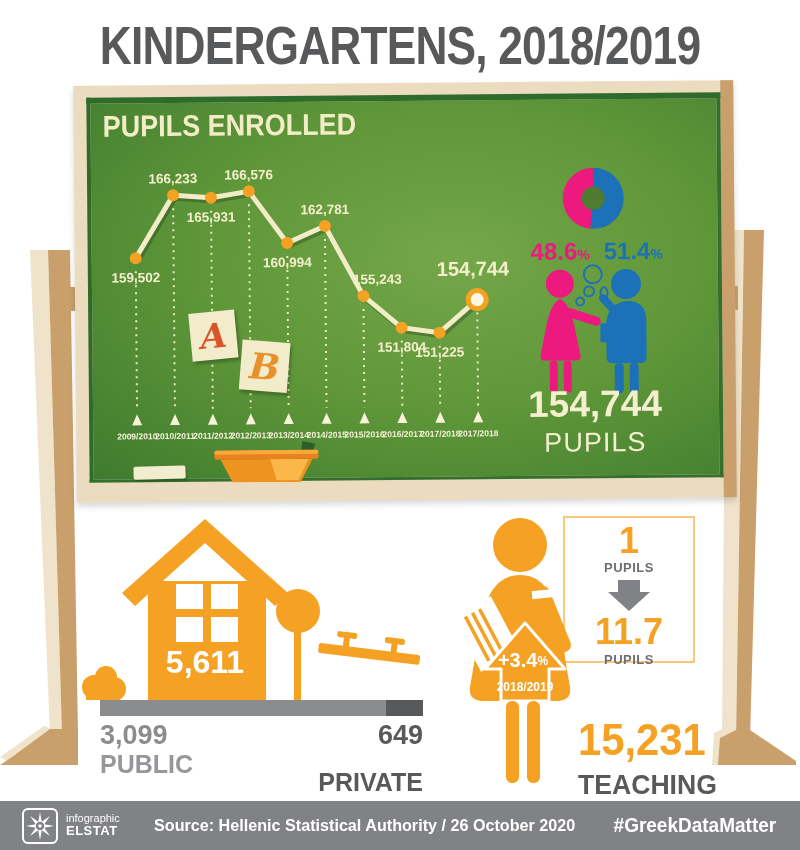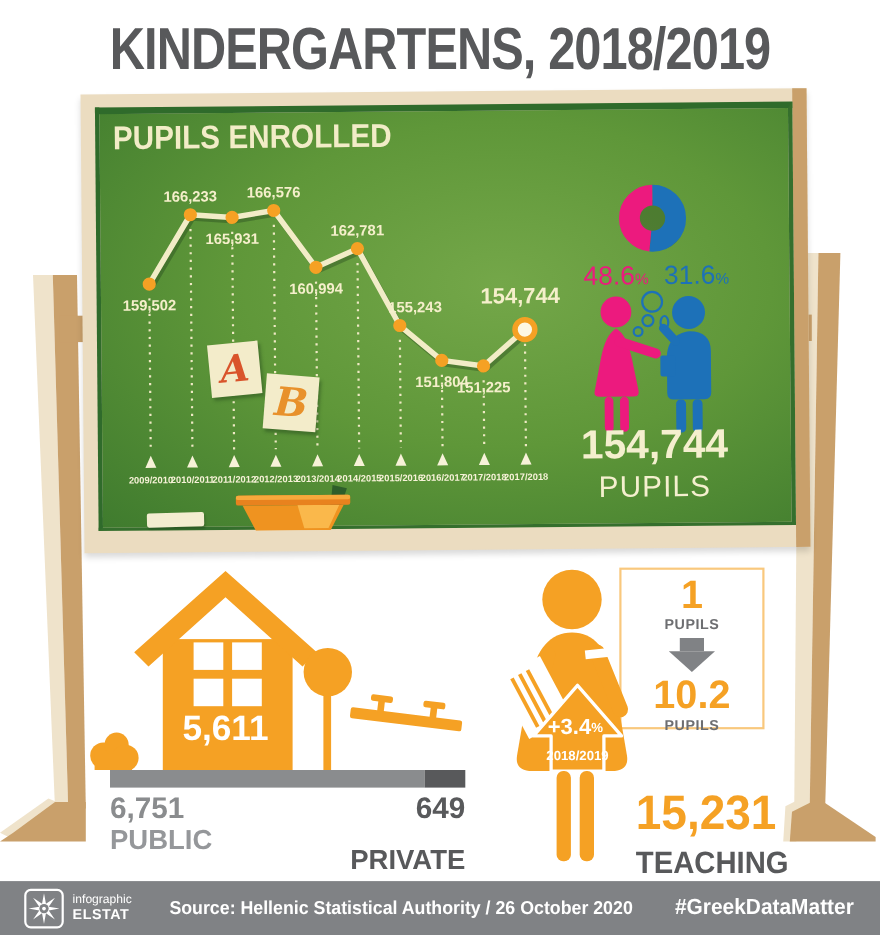--- a/index.html
+++ b/index.html
@@ -27,21 +27,21 @@
 
   
   .note-card{width:46px;height:48px;background:#F3ECCA;display:flex;align-items:center;justify-content:center;
     box-shadow:2px 3px 3px rgba(20,50,20,.35);font-family:"DejaVu Serif",serif;font-style:italic;font-weight:bold;}
   #note-card-a{left:98px;top:209px;transform:rotate(-5deg);color:#D9542B;font-size:34px;}
   #note-card-b{left:148px;top:239px;transform:rotate(5deg);color:#E8912B;font-size:36px;width:48px;height:50px;}
 
   
   #donut-svg{left:460px;top:57px;}
   #pct-row{left:400px;top:138px;width:210px;display:flex;justify-content:center;gap:14px;}
-  .pct{font-size:24px;font-weight:normal;white-space:nowrap;}
+  .pct{font-size:24px;font-weight:bold;white-space:nowrap;}
   .pct .pct-sym{font-size:14px;}
   .pct.female{color:#EC1A7E;}
   .pct.male{color:#1D71B8;}
   #kids-svg{left:442px;top:158px;}
   #total-pupils{left:402px;top:284px;width:200px;text-align:center;font-size:37px;font-weight:bold;color:#F4EFCE;letter-spacing:0;}
   #total-pupils-label{left:402px;top:328px;width:200px;text-align:center;font-size:27px;color:#F4EFCE;letter-spacing:1px;}
 
   
   #eraser{left:57px;top:381px;width:52px;height:13px;background:#F3EDD0;border-radius:2px;transform:rotate(-1deg);box-shadow:1px 2px 2px rgba(0,0,0,.2);}
   #flower-pot{left:136px;top:356px;}
@@ -174,21 +174,21 @@
         <ellipse cx="46" cy="48" rx="24" ry="23" fill="rgba(35,65,25,.35)"></ellipse>
         <circle id="donut-male" cx="42" cy="42" r="21" fill="none" stroke="#1D71B8" stroke-width="19" transform="rotate(-90 42 42)" stroke-dasharray="67.82070220569646 64.12618924507485"></circle>
         <circle id="donut-female" cx="42" cy="42" r="21" fill="none" stroke="#EC1A7E" stroke-width="19" transform="rotate(-90 42 42)" stroke-dasharray="64.12618924507485 67.82070220569646" stroke-dashoffset="-67.82070220569646"></circle>
       </svg>
 
       <div id="pct-row" class="abs">
         <div class="pct female">
           <span>48.6</span><span class="pct-sym">%</span>
         </div>
         <div class="pct male">
-          <span>31.6</span><span class="pct-sym">%</span>
+          <span>51.4</span><span class="pct-sym">%</span>
         </div>
       </div>
 
       <svg id="kids-svg" class="abs" width="135" height="140" viewBox="0 0 135 140">
         <g>
           <circle cx="26" cy="26" r="14" fill="#EC1A7E"></circle>
           <path d="M26,41 C19,45 15,54 12,68 L6,98 Q5,103 11,103 L41,103 Q47,103 46,98 L40,68 C37,54 33,45 26,41 Z" fill="#EC1A7E"></path>
           <line x1="29" y1="53" x2="62" y2="64" stroke="#EC1A7E" stroke-width="9" stroke-linecap="round"></line>
           <rect x="15" y="103" width="8" height="32" rx="4" fill="#EC1A7E"></rect>
           <rect x="29" y="103" width="8" height="32" rx="4" fill="#EC1A7E"></rect>
@@ -251,35 +251,35 @@
       <rect x="96" y="102" width="27" height="25"></rect>
         <rect x="131" y="102" width="27" height="25"></rect>
     </g>
     <text x="125" y="158" text-anchor="middle" font-size="32" font-weight="bold" fill="#FFFFFF" font-family="Liberation Sans, sans-serif">5,611</text>
   </svg>
 
   <div id="school-bar" class="abs">
     <div class="seg-public"></div>
     <div class="seg-private" id="seg-private" style="width: 11.6%;"></div>
   </div>
-  <div id="public-value" class="abs">6,751</div>
+  <div id="public-value" class="abs">3,099</div>
   <div id="public-label" class="abs">PUBLIC</div>
   <div id="private-block" class="abs">
     <div id="private-value">649</div>
     <div id="private-label">PRIVATE</div>
   </div>
 
   <div id="ratio-box" class="abs">
     <div id="ratio-teacher-value">1</div>
     <div id="ratio-teacher-label">PUPILS</div>
     <div class="down-arrow">
       <div class="stem"></div>
         <div class="head"></div>
     </div>
-    <div id="ratio-pupils-value">10.2</div>
+    <div id="ratio-pupils-value">11.7</div>
     <div id="ratio-pupils-label">PUPILS</div>
   </div>
 
   <svg id="teacher-svg" class="abs" width="190" height="290" viewBox="0 0 190 290">
     <circle cx="80" cy="40" r="27" fill="#F5A124"></circle>
     <path d="M80,70 C60,70 48,85 42,112 L30,182 Q28,196 44,196 L116,196 Q132,196 130,182 L118,112 C112,85 100,70 80,70 Z" fill="#F5A124"></path>
     <line x1="58" y1="90" x2="44" y2="142" stroke="#F5A124" stroke-width="14" stroke-linecap="round"></line>
     <line x1="103" y1="88" x2="124" y2="140" stroke="#F5A124" stroke-width="14" stroke-linecap="round"></line>
     <g transform="translate(12,112) rotate(-28)">
       <rect x="0" y="0" width="44" height="62" fill="#FFFFFF"></rect>

